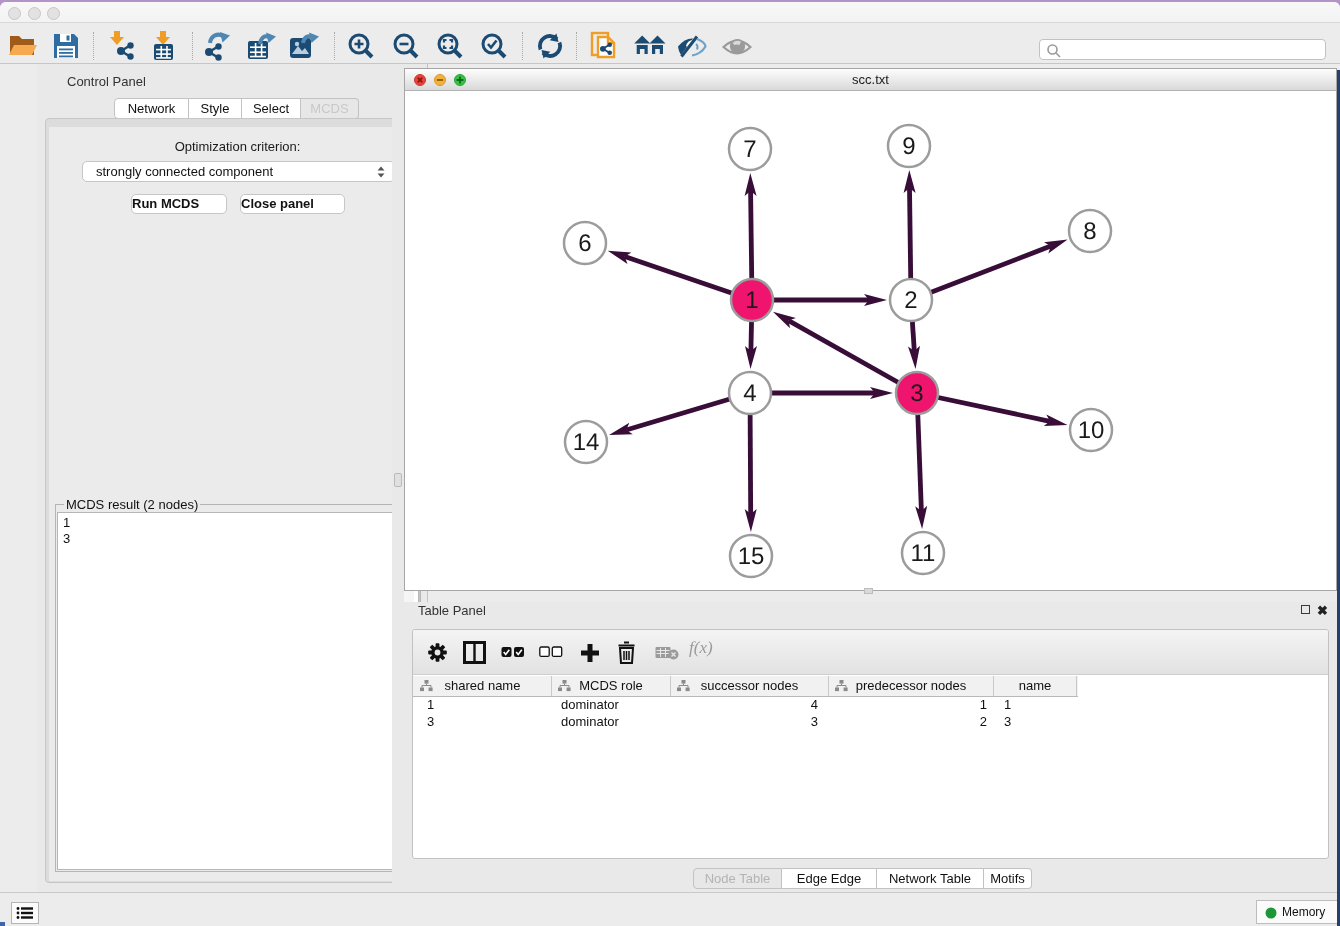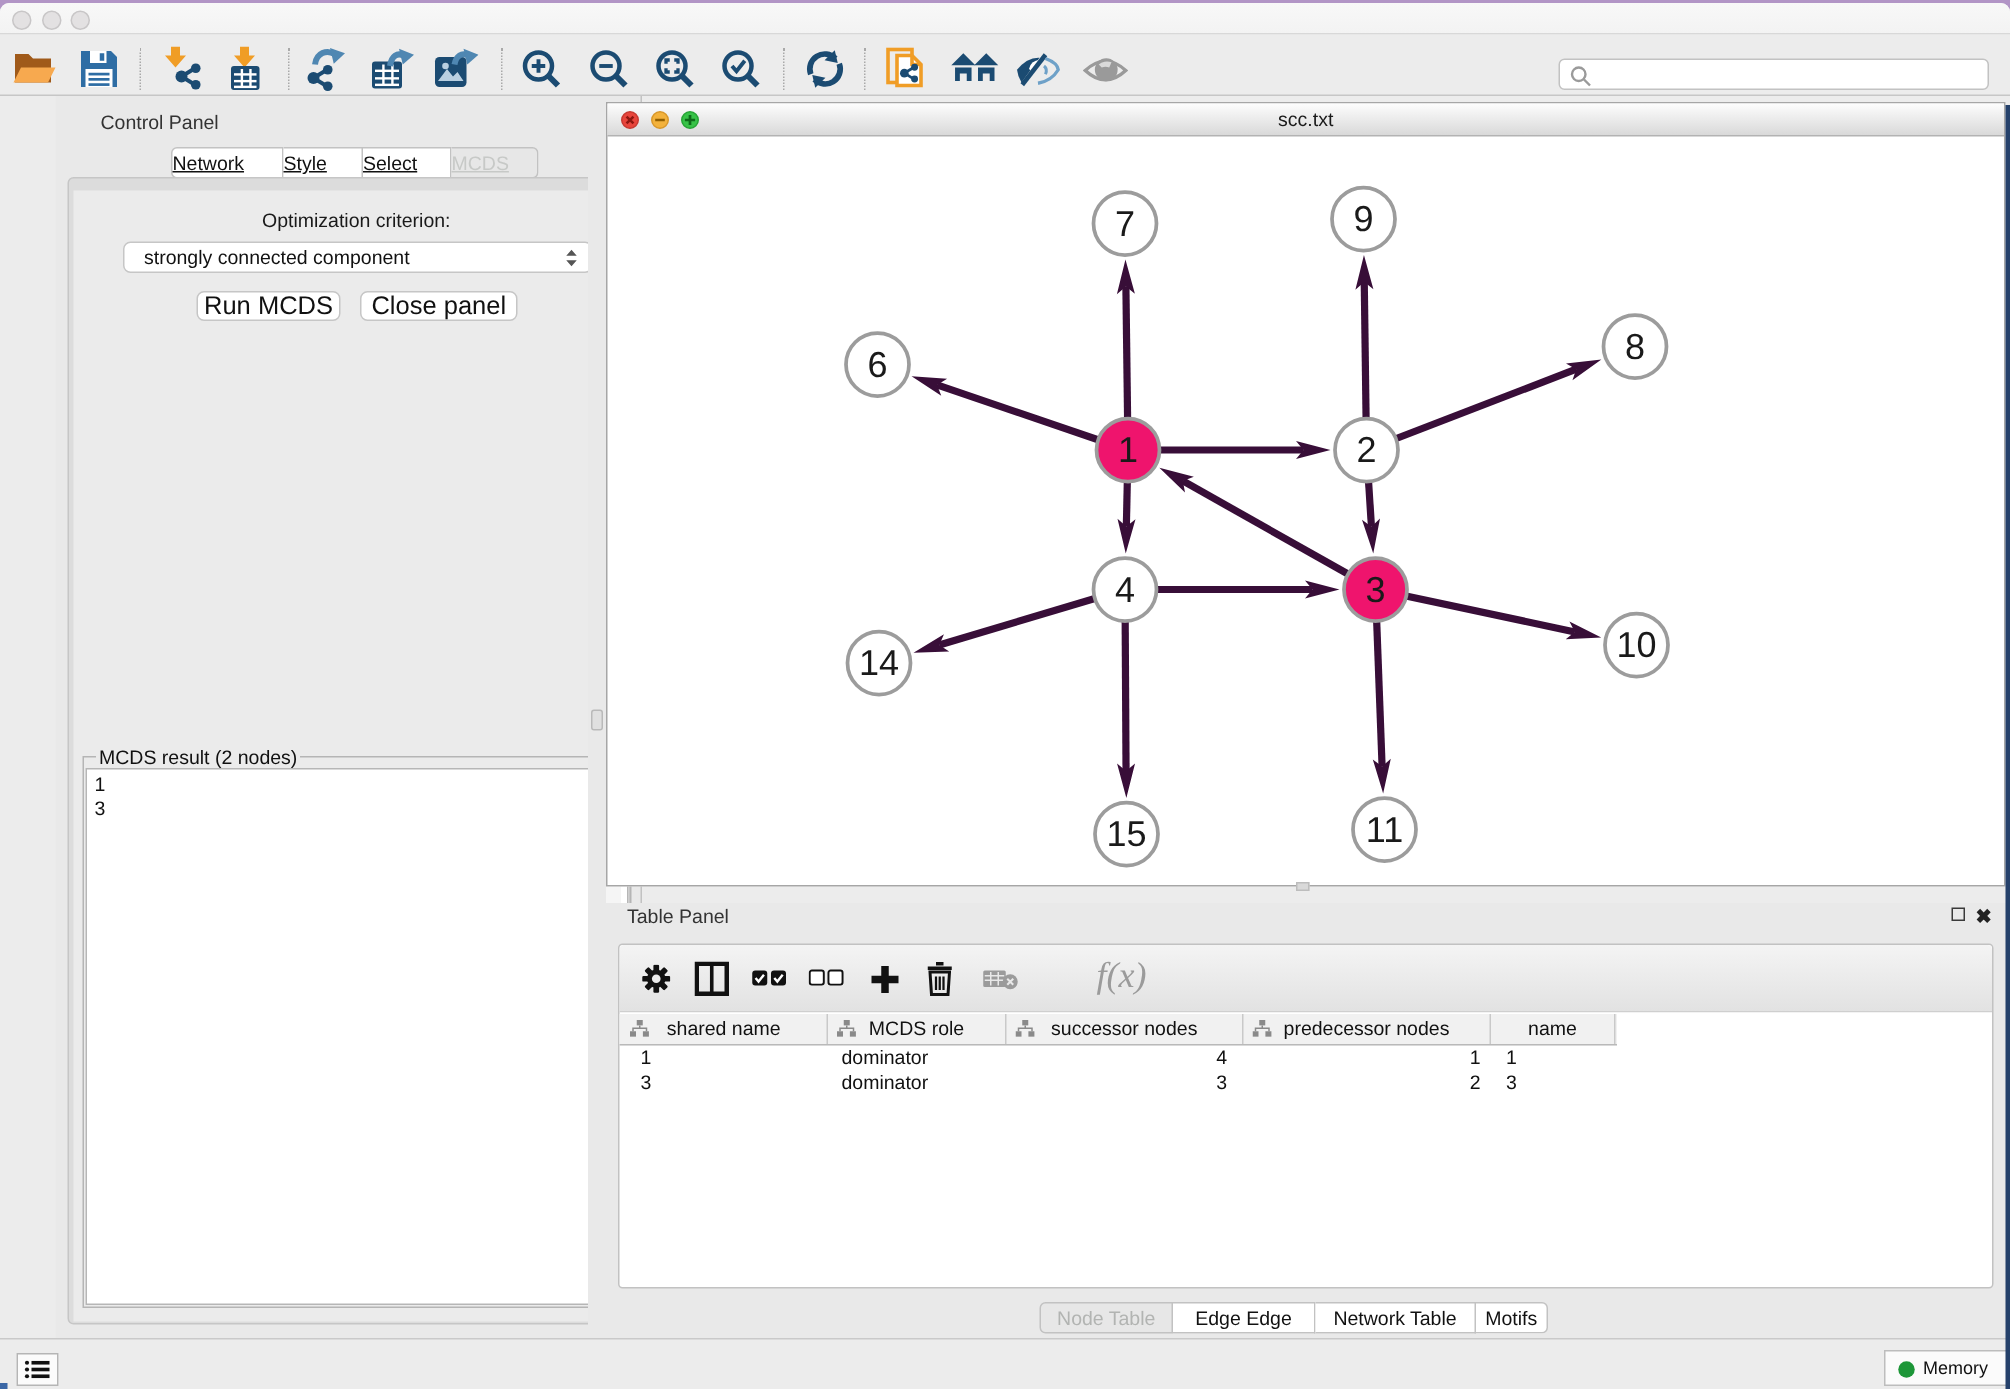--- a/index.html
+++ b/index.html
@@ -23,35 +23,35 @@
   border-left:1px dotted #a9a9a9; }
 #searchbox { position:absolute; left:1039px; top:11px; width:287px; height:21px;
   background:#fff; border:1.5px solid #c2c2c2; border-radius:4px; }
 
 #cpanel { position:absolute; left:0; top:62px; width:391px; height:828px;
   background:#e9e9e9; border-right:1px solid #c2c2c2;margin-left:37px; }
 .phead { font-size:13px; color:#333; }
 .wicon-sq { position:absolute; width:9px; height:9px; border:1.5px solid #3a3a3a; background:transparent; }
 .wicon-x { position:absolute; font-size:13px; font-weight:bold; color:#222; line-height:11px; }
 
-.tab { position:absolute; top:34px; height:21px; font-size:13px; 
-  line-height:19px; background:#fff; border:1px solid #c2c2c2; color:#111;text-decoration:underline; }
+.tab { position:absolute; top:34px; height:21px; font-size:13px; text-align:center;
+  line-height:19px; background:#fff; border:1px solid #c2c2c2; color:#111; }
 
 #cp-outer { position:absolute; left:8px; top:54px; width:375px; height:765px;
   background:#dcdcdc; border:1px solid #c6c6c6; border-radius:4px; }
 #cp-inner { position:absolute; left:3px; top:8px; width:369px; height:754px;
   background:#ebebeb; }
 #opt-label { position:absolute; left:4px; top:12px; width:100%; text-align:center;
   font-size:13px; color:#1a1a1a; }
 #dropdown { position:absolute; left:33px; top:34px; width:313px; height:21px;
   background:#fff; border:1px solid #c6c6c6; border-radius:5px;
   font-size:13px; color:#111; line-height:19px; padding-left:13px; }
 .btn { position:absolute; top:67px; height:20px; background:#fff;
-  border:1px solid #c6c6c6; border-radius:5px; font-size:17px; color:#111;
-  text-align:center; line-height:18px; }
+  border:1px solid #c6c6c6; border-radius:5px; font-size:13px; color:#111;
+  line-height:18px;font-weight:bold; }
 #fieldset { position:absolute; left:6px; top:377px; width:366px; height:368px;
   border:1px solid #b5b5b5; }
 #fs-legend { position:absolute; left:8px; top:-8px; background:#ebebeb;
   font-size:13px; color:#111; padding:0 2px; }
 #fs-white { position:absolute; left:1px; top:7px; width:362px; height:358px;
   background:#fff; border:1px solid #b6b6b6; font-size:13px; color:#111; padding:2px 0 0 5px; line-height:16px; }
 #fs-scroll { position:absolute; right:4px; top:1px; width:11px; height:354px;
   background:#f5f5f5; border-left:1px solid #e2e2e2; }
 
 #vsplit { position:absolute; left:392px; top:62px; width:12px; height:828px; background:#e9e9e9; }
@@ -383,21 +383,21 @@
             <rect x="0.5" y="1" width="15" height="11" rx="1" fill="#9b9b9b"></rect>
             <g fill="#e9e9e9">
               <rect x="1.5" y="4" width="13" height="1"></rect>
               <rect x="1.5" y="7" width="13" height="1"></rect>
               <rect x="5" y="2" width="1" height="9"></rect>
               <rect x="10" y="2" width="1" height="9"></rect>
             </g>
             <circle cx="18.5" cy="8.5" r="5" fill="#9b9b9b"></circle>
             <path d="M16.5 6.5 l4 4 M20.5 6.5 l-4 4" stroke="#e9e9e9" stroke-width="1.4"></path>
           </svg>
-          <div class="abs" style="left:276px;top:8px;font-family:'Liberation Serif',serif;font-style:italic;font-size:24px;color:#9b9b9b;margin-left:42px;">f(x)</div>
+          <div class="abs" style="left:276px;top:8px;font-family:'Liberation Serif',serif;font-style:italic;font-size:17px;color:#9b9b9b;">f(x)</div>
         </div>
       <div id="tp-header">
           <div class="hcell" style="left:1px;width:138px;"><svg width="13" height="12" viewBox="0 0 13 12" style="position:absolute;left:6px;top:4px">
               <g fill="#8a8a8a">
                 <rect x="4.5" y="0" width="4" height="3.6"></rect>
                 <rect x="0" y="7.5" width="4" height="3.6"></rect>
                 <rect x="8.6" y="7.5" width="4" height="3.6"></rect>
               </g>
               <path d="M6.5 3.6 v2 M2 7.5 v-2 h9 v2" stroke="#8a8a8a" stroke-width="1" fill="none"></path>
             </svg>shared name</div>

